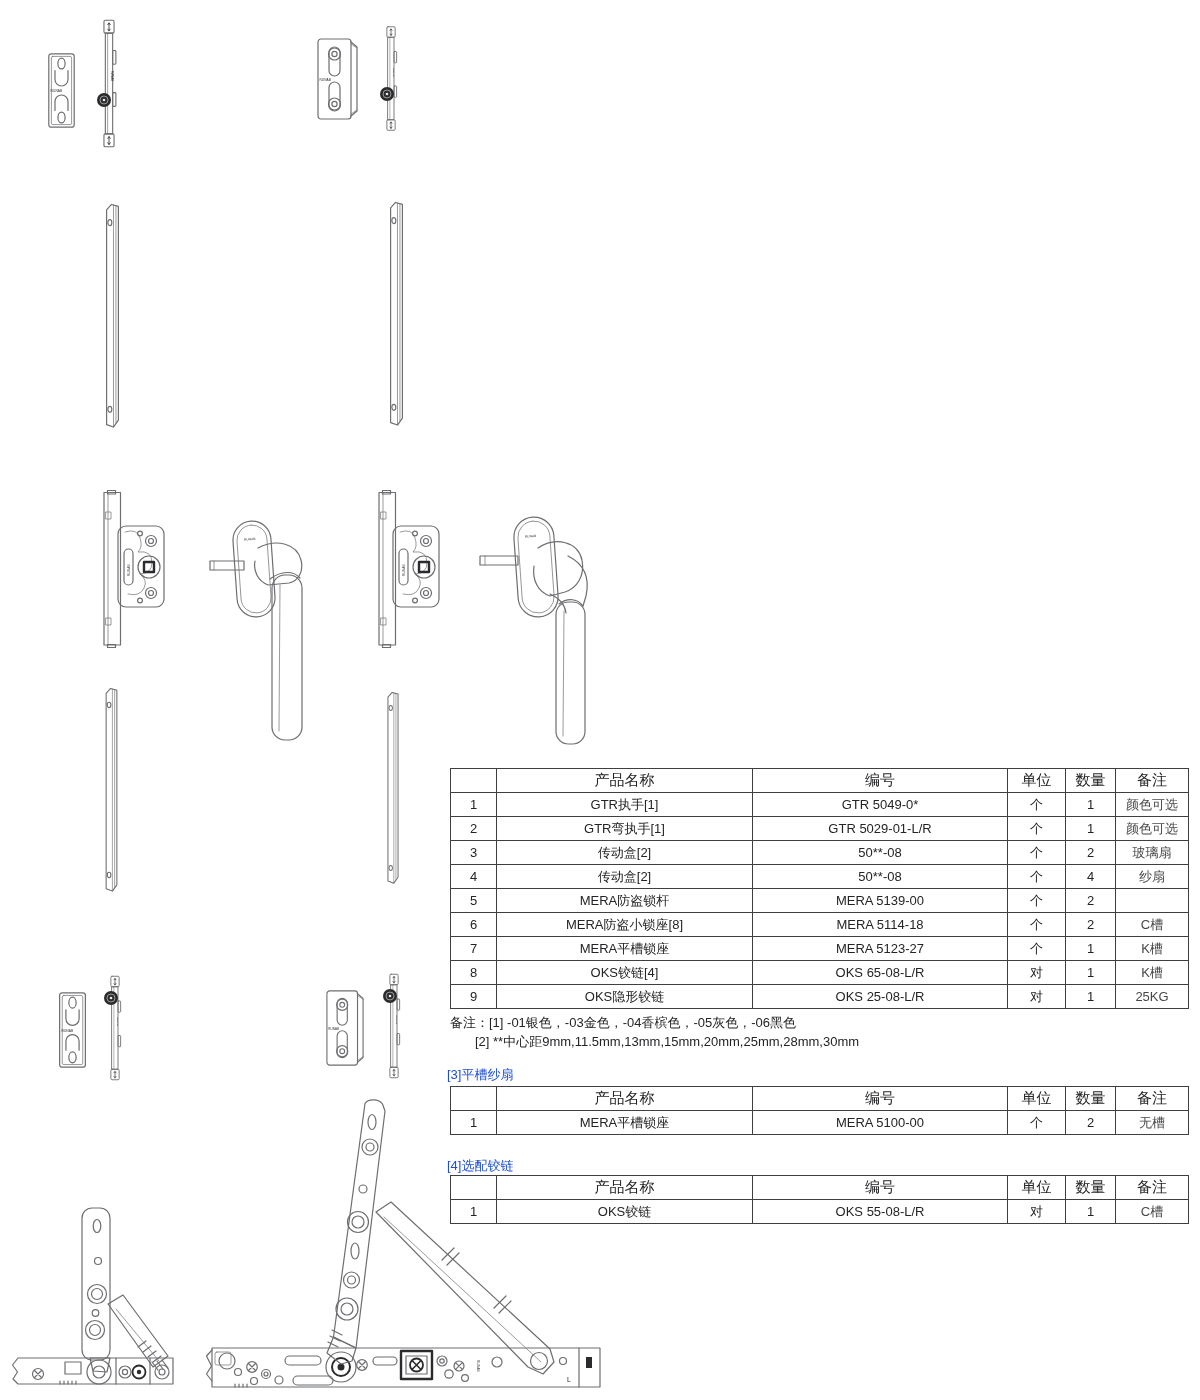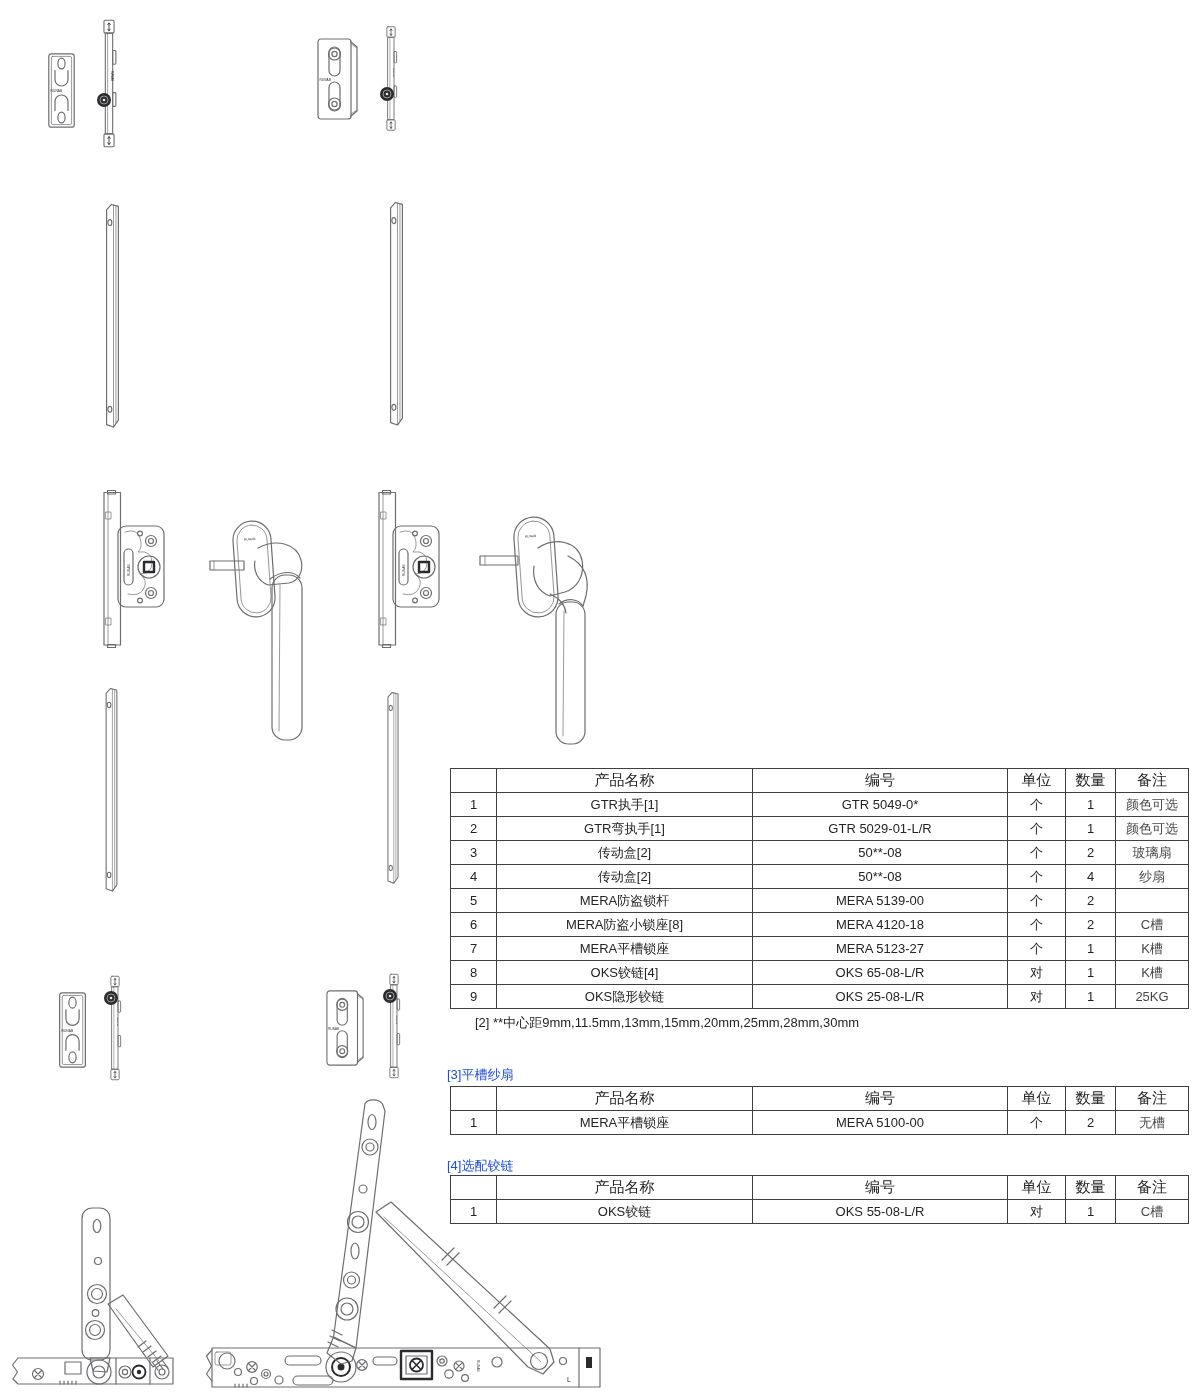--- a/index.html
+++ b/index.html
@@ -311,21 +311,21 @@
           <td>5</td>
           <td>MERA防盗锁杆</td>
           <td>MERA 5139-00</td>
           <td>个</td>
           <td>2</td>
           <td></td>
         </tr>
         <tr>
           <td>6</td>
           <td>MERA防盗小锁座[8]</td>
-          <td>MERA 4120-18</td>
+          <td>MERA 5114-18</td>
           <td>个</td>
           <td>2</td>
           <td>C槽</td>
         </tr>
         <tr>
           <td>7</td>
           <td>MERA平槽锁座</td>
           <td>MERA 5123-27</td>
           <td>个</td>
           <td>1</td>
@@ -344,20 +344,21 @@
           <td>OKS隐形铰链</td>
           <td>OKS 25-08-L/R</td>
           <td>对</td>
           <td>1</td>
           <td>25KG</td>
         </tr>
       </tbody>
     </table>
 
 <div class="note" style="left:450px;top:1013px">
+  <div><span>备注：</span><span>[1] -01银色，-03金色，-04香槟色，-05灰色，-06黑色</span></div>
   <div class="l2">[2] **中心距9mm,11.5mm,13mm,15mm,20mm,25mm,28mm,30mm</div>
 </div>
 
 <div class="subtitle" style="left:447px;top:1066px">[3]平槽纱扇</div>
 <table class="parts" style="left:450px;top:1086px;width:738px">
   <colgroup>
     <col style="width:46px">
         <col style="width:256px">
         <col style="width:255px">
     <col style="width:58px">

